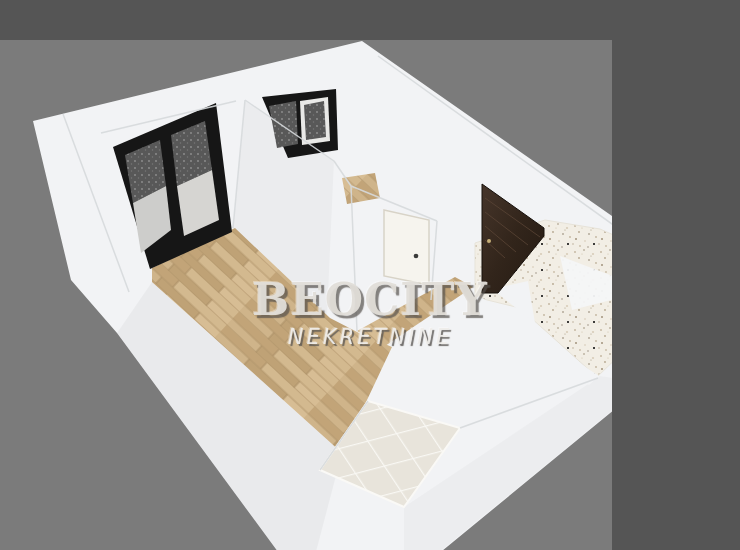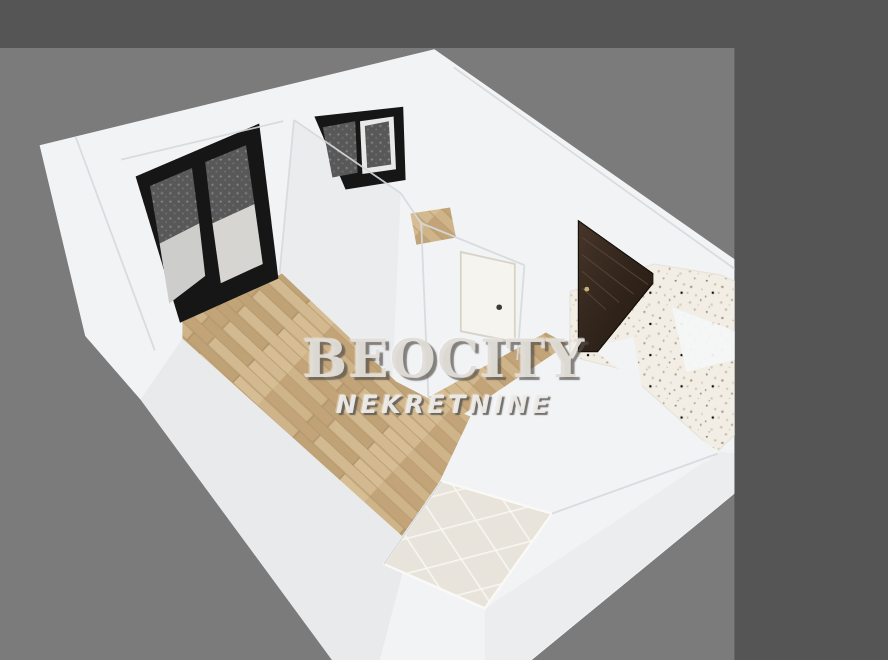--- a/index.html
+++ b/index.html
@@ -5,21 +5,21 @@
   html,body{margin:0;padding:0;background:#555;}
   .stage{position:relative;width:612px;height:550px;overflow:hidden;
          font-family:"Liberation Sans",sans-serif;margin-top:40px;}
   .stage svg{position:absolute;left:0;top:0;}
   .wm{position:absolute;left:0;width:740px;text-align:center;pointer-events:none;}
   .wm-brand{top:234px;
     font-family:"DejaVu Serif",serif;font-weight:bold;font-size:44px;
     letter-spacing:1px;color:rgba(224,221,216,0.95);
     text-shadow:3px 3px 1px rgba(84,80,76,0.70), -1px -1px 0 rgba(255,255,255,0.35);}
   .wm-tagline{top:285px;
-    font-family:"DejaVu Sans",sans-serif;font-weight:bold;font-style:italic;
+    font-family:"DejaVu Sans",sans-serif;font-weight:normal;font-style:italic;
     font-size:21px;letter-spacing:3px;color:rgba(238,236,233,0.95);
     text-shadow:2px 2px 1px rgba(90,87,83,0.85), -1px -1px 0 rgba(255,255,255,0.3);}
 </style>
 </head>
 <body>
 
 <div class="stage">
 <svg width="740" height="550" viewBox="0 0 740 550">
   <defs>
     <pattern id="wood" width="120" height="18" patternUnits="userSpaceOnUse" patternTransform="rotate(43)">

